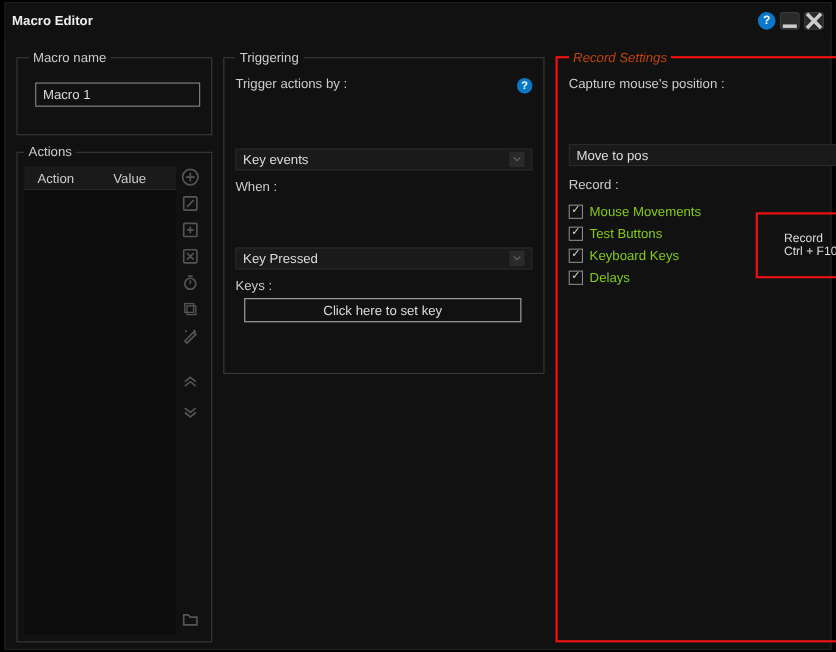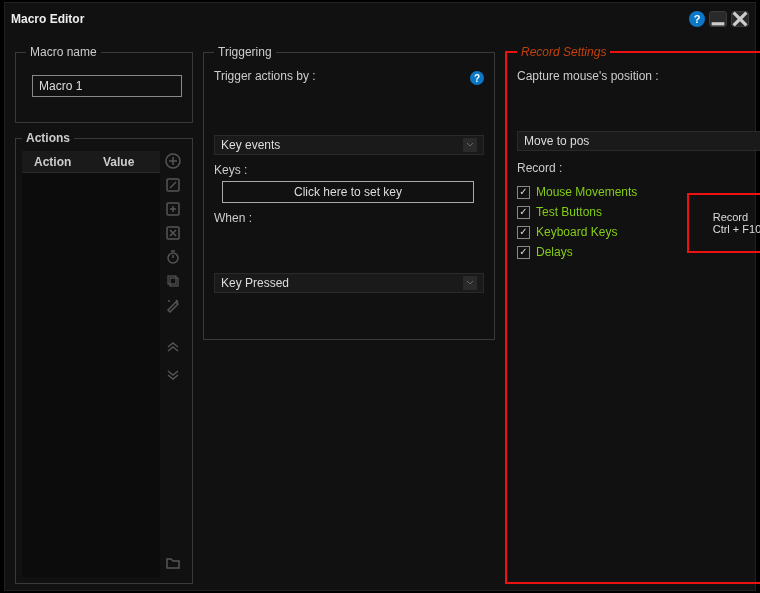--- a/index.html
+++ b/index.html
@@ -55,21 +55,21 @@
   legend {
     color: #ccc; font-size: 12px; padding: 0 4px;
   }
   .macro-name-fs { height: 78px; }
   .name-input {
     width: 150px; height: 22px; background: #111; border: 1px solid #888;
     color: #ddd; padding: 2px 6px; margin-top: 6px; margin-left: 6px;
     font-size: 12px;
   }
 
-  .actions-fs { flex: 1; display: flex; flex-direction: column; padding: 6px 6px 6px 6px; font-weight: bold; }
+  .actions-fs { flex: 1; display: flex; flex-direction: column; padding: 6px 6px 6px 6px; }
   .actions-inner { display: flex; flex: 1; }
   .actions-table { flex: 1; display: flex; flex-direction: column; }
   .actions-header {
     display: flex; background: #1a1a1a; border-bottom: 1px solid #2a2a2a;
     height: 22px; align-items: center;
   }
   .actions-header .col { flex: 1; padding-left: 12px; color: #ccc; font-size: 12px; }
   .actions-body { flex: 1; background: #0c0c0c; }
   .actions-tools {
     width: 26px; display: flex; flex-direction: column; align-items: center;
@@ -248,35 +248,35 @@
             <span>Key events</span>
             <span class="caret">
                 <svg width="8" height="8" viewBox="0 0 8 8">
                   <path d="M1 2l3 3 3-3" stroke="#666" fill="none"></path>
                 </svg>
               </span>
           </div>
         </div>
 
         <div class="field-row">
-          <label>Keys :</label>
-          <div class="keybtn">
-            <span>Click here to set key</span>
-          </div>
-        </div>
-
-        <div class="field-row">
           <label>When :</label>
           <div class="select">
             <span>Key Pressed</span>
             <span class="caret">
                 <svg width="8" height="8" viewBox="0 0 8 8">
                   <path d="M1 2l3 3 3-3" stroke="#666" fill="none"></path>
                 </svg>
               </span>
+          </div>
+        </div>
+
+        <div class="field-row">
+          <label>Keys :</label>
+          <div class="keybtn">
+            <span>Click here to set key</span>
           </div>
         </div>
       </fieldset>
 
       <fieldset class="record-fs">
         <legend>Record Settings</legend>
 
         <div class="field-row">
           <label>Capture mouse's position :</label>
           <div class="select">

